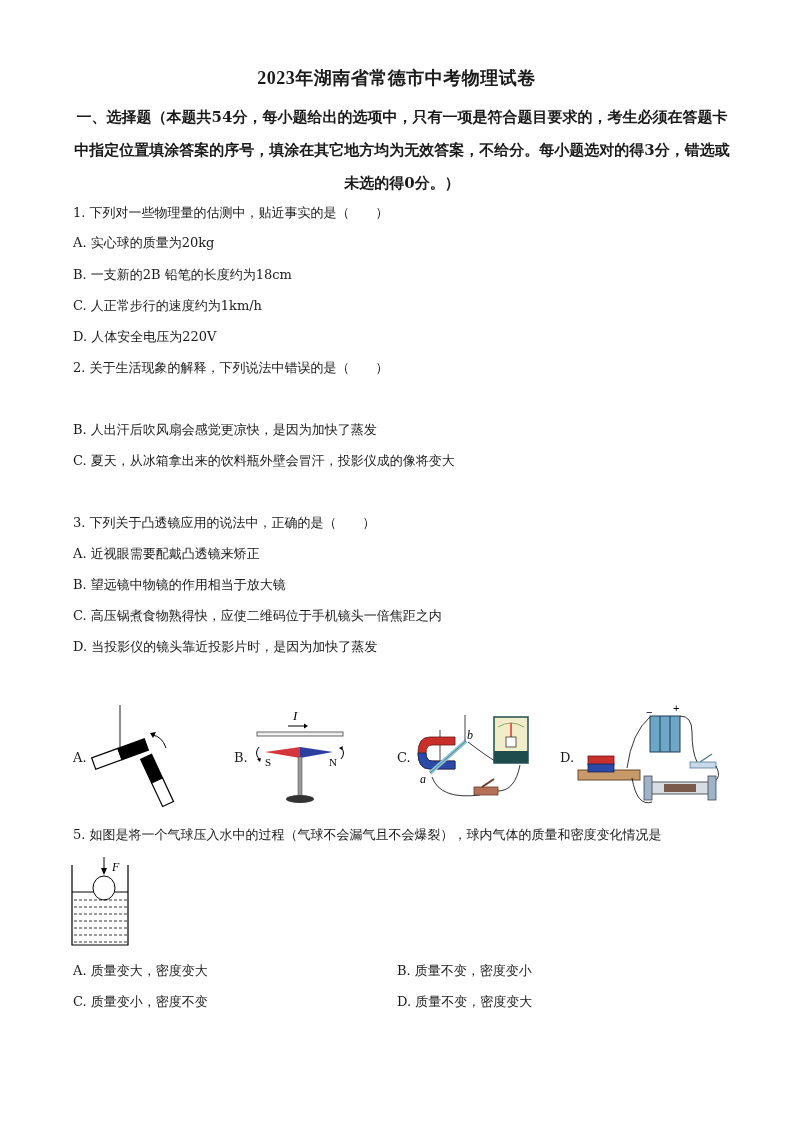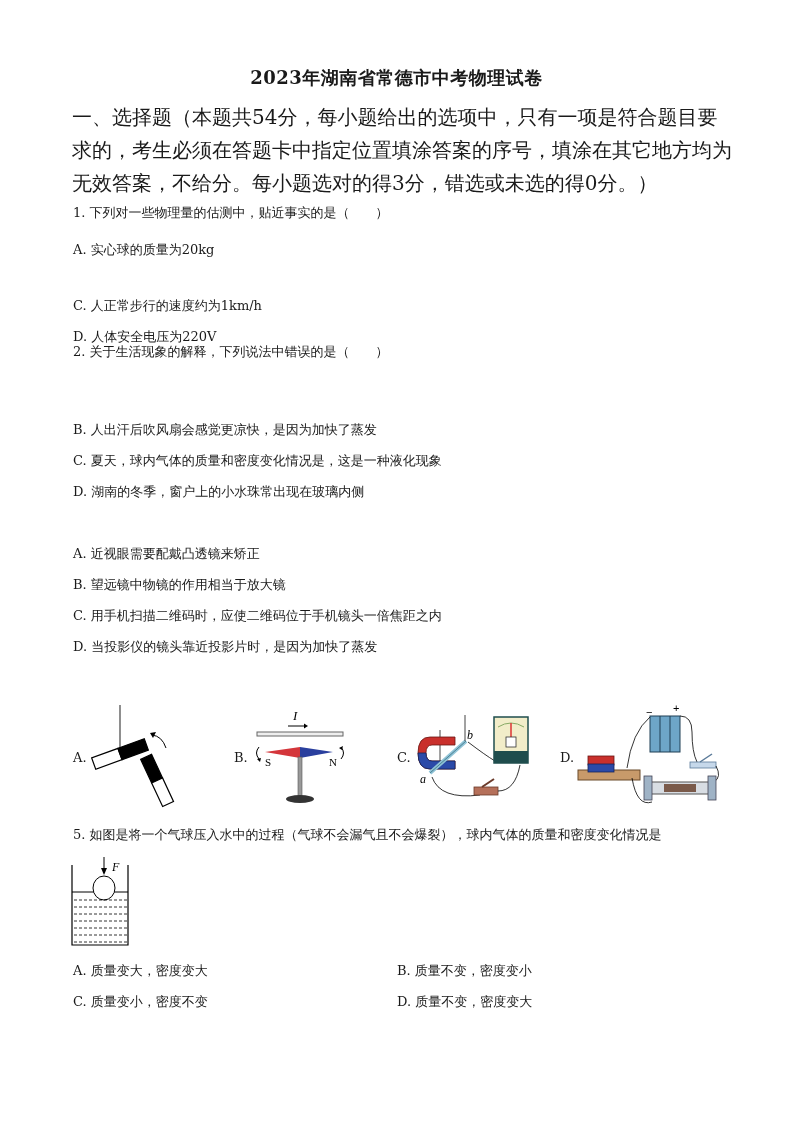--- a/index.html
+++ b/index.html
@@ -1,49 +1,50 @@
 <!DOCTYPE html>
 <html><head>
 <meta charset="utf-8">
 <style>
   html, body { margin: 0; padding: 0; background: #ffffff; }
   body { width: 793px; height: 1122px; position: relative; overflow: hidden;
          font-family: "DejaVu Serif", "Liberation Serif", serif; color: #1a1a1a; }
   .page { position: absolute; left: 0; top: 0; width: 793px; height: 1122px; }
   .title { position: absolute; left: 0; width: 793px; top: 66px; text-align: center;
-           font-size: 18px; font-weight: bold; letter-spacing: 0.5px; }
+           font-size: 18px; font-weight: bold; letter-spacing: 0.5px; font-family: Liberation Serif, serif; }
   .section { position: absolute; left: 72px; width: 660px; top: 101px;
-             font-size: 20px; font-weight: normal; line-height: 33px; }
+             font-size: 15px; font-weight: bold; line-height: 33px; text-align: center; }
   .line { position: absolute; left: 73px; font-size: 13px; white-space: nowrap; }
   .fig { position: absolute; }
   .figlabel { position: absolute; font-size: 13px; }
   svg { display: block; }
 </style>
 </head>
 <body>
 
 <div class="page">
 
   <div class="title">2023年湖南省常德市中考物理试卷</div>
 
   <div class="section">一、选择题（本题共54分，每小题给出的选项中，只有一项是符合题目要求的，考生必须在答题卡中指定位置填涂答案的序号，填涂在其它地方均为无效答案，不给分。每小题选对的得3分，错选或未选的得0分。）</div>
 
   <div class="line" style="top:204px">1. 下列对一些物理量的估测中，贴近事实的是（　　）</div>
-  <div class="line" style="top:241px">A.  实心球的质量为20kg</div>
+  <div class="line" style="top:234px">A.  实心球的质量为20kg</div>
+  <div class="line" style="top:266px">B.  一支新的2B 铅笔的长度约为18cm</div>
   <div class="line" style="top:297px">C.  人正常步行的速度约为1km/h</div>
   <div class="line" style="top:328px">D.  人体安全电压为220V</div>
 
-  <div class="line" style="top:343px">2. 关于生活现象的解释，下列说法中错误的是（　　）</div>
+  <div class="line" style="top:359px">2. 关于生活现象的解释，下列说法中错误的是（　　）</div>
   <div class="line" style="top:421px">B.  人出汗后吹风扇会感觉更凉快，是因为加快了蒸发</div>
-  <div class="line" style="top:452px">C.  夏天，球内气体的质量和密度变化情况是，这是一种液化现象</div>
-  <div class="line" style="top:483px">D.  湖南的冬季，窗户上的小水珠常出现在玻璃内侧</div>
+  <div class="line" style="top:452px">C.  夏天，从冰箱拿出来的饮料瓶外壁会冒汗，投影仪成的像将变大</div>
 
+  <div class="line" style="top:514px">3. 下列关于凸透镜应用的说法中，正确的是（　　）</div>
   <div class="line" style="top:545px">A.  近视眼需要配戴凸透镜来矫正</div>
   <div class="line" style="top:576px">B.  望远镜中物镜的作用相当于放大镜</div>
-  <div class="line" style="top:607px">C.  用手机扫描二维码时，应使二维码位于手机镜头一倍焦距之内</div>
+  <div class="line" style="top:607px">C.  高压锅煮食物熟得快，应使二维码位于手机镜头一倍焦距之内</div>
   <div class="line" style="top:638px">D.  当投影仪的镜头靠近投影片时，是因为加快了蒸发</div>
 
 
   <div class="figlabel" style="left:73px; top:750px">A.</div>
   <div class="fig" style="left:90px; top:702px">
     <svg width="100" height="108" viewBox="0 0 100 108">
       <line x1="30" y1="3" x2="30" y2="50" stroke="#444" stroke-width="1.2"></line>
       <g transform="rotate(-20 30 52)">
         <rect x="2" y="46" width="28" height="12" fill="#fff" stroke="#000" stroke-width="1.2"></rect>
         <rect x="30" y="46" width="28" height="12" fill="#000" stroke="#000" stroke-width="1.2"></rect>

